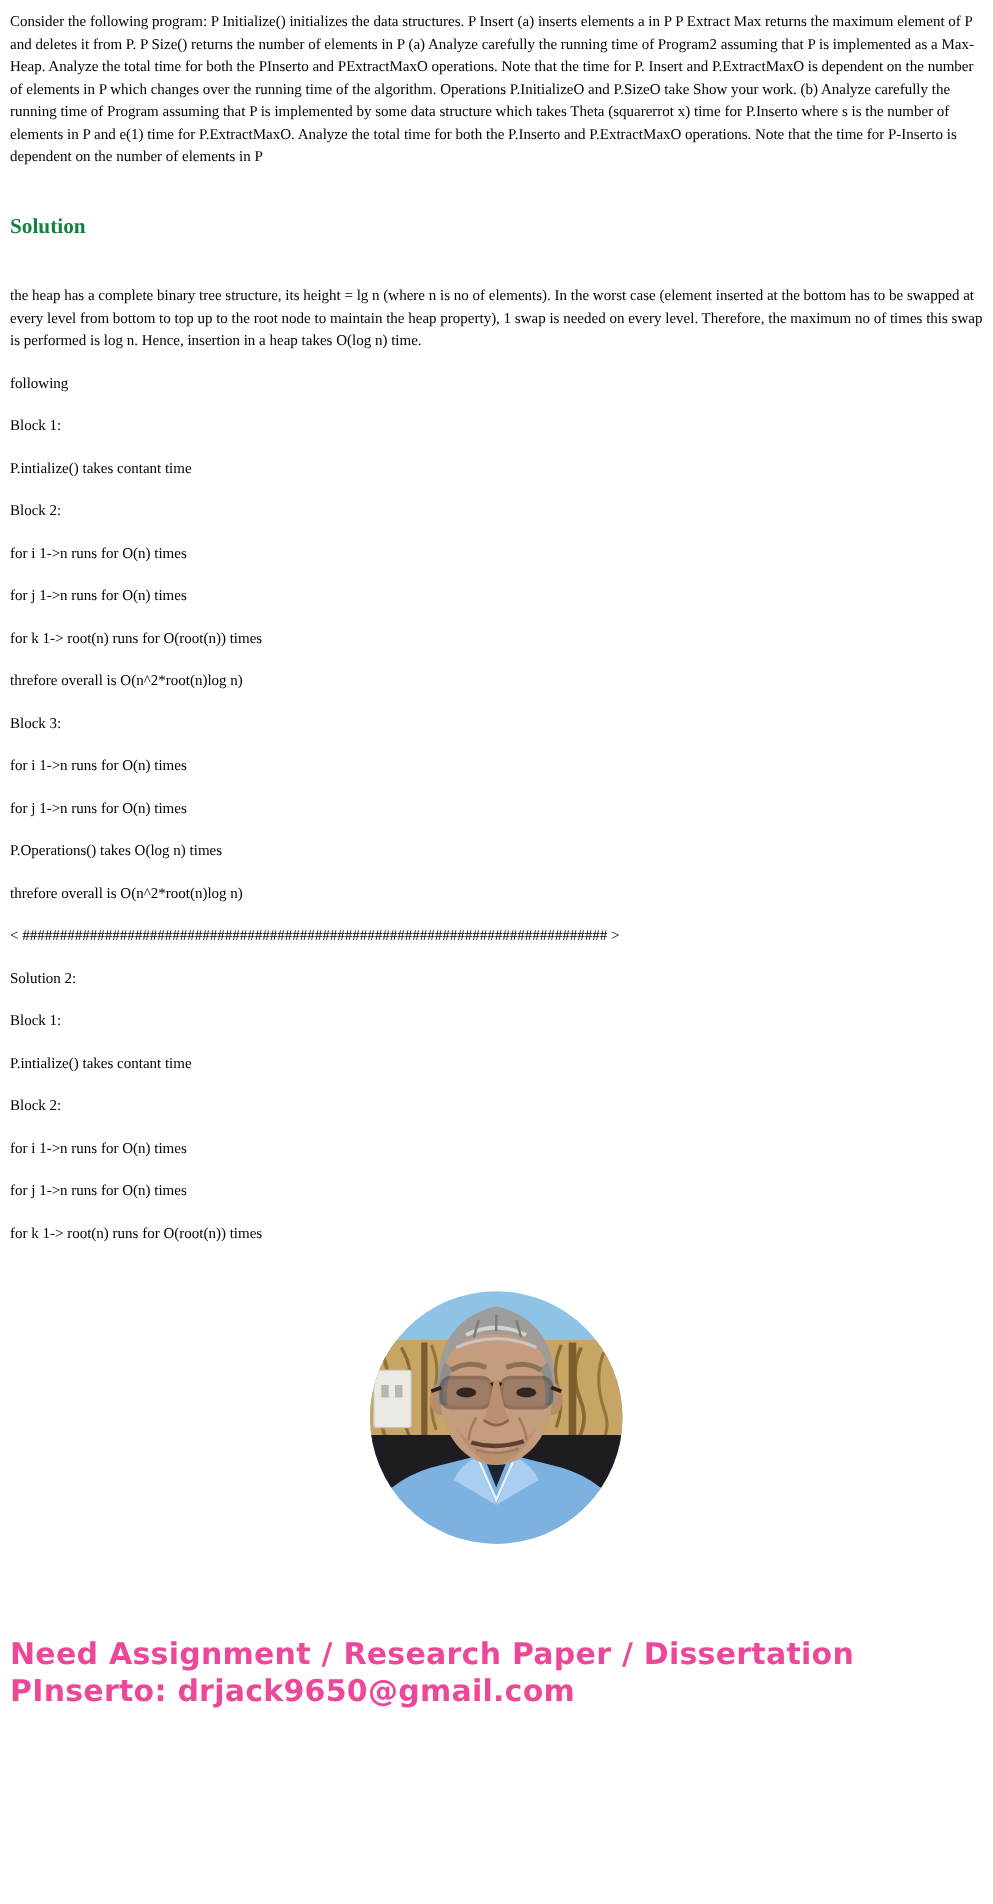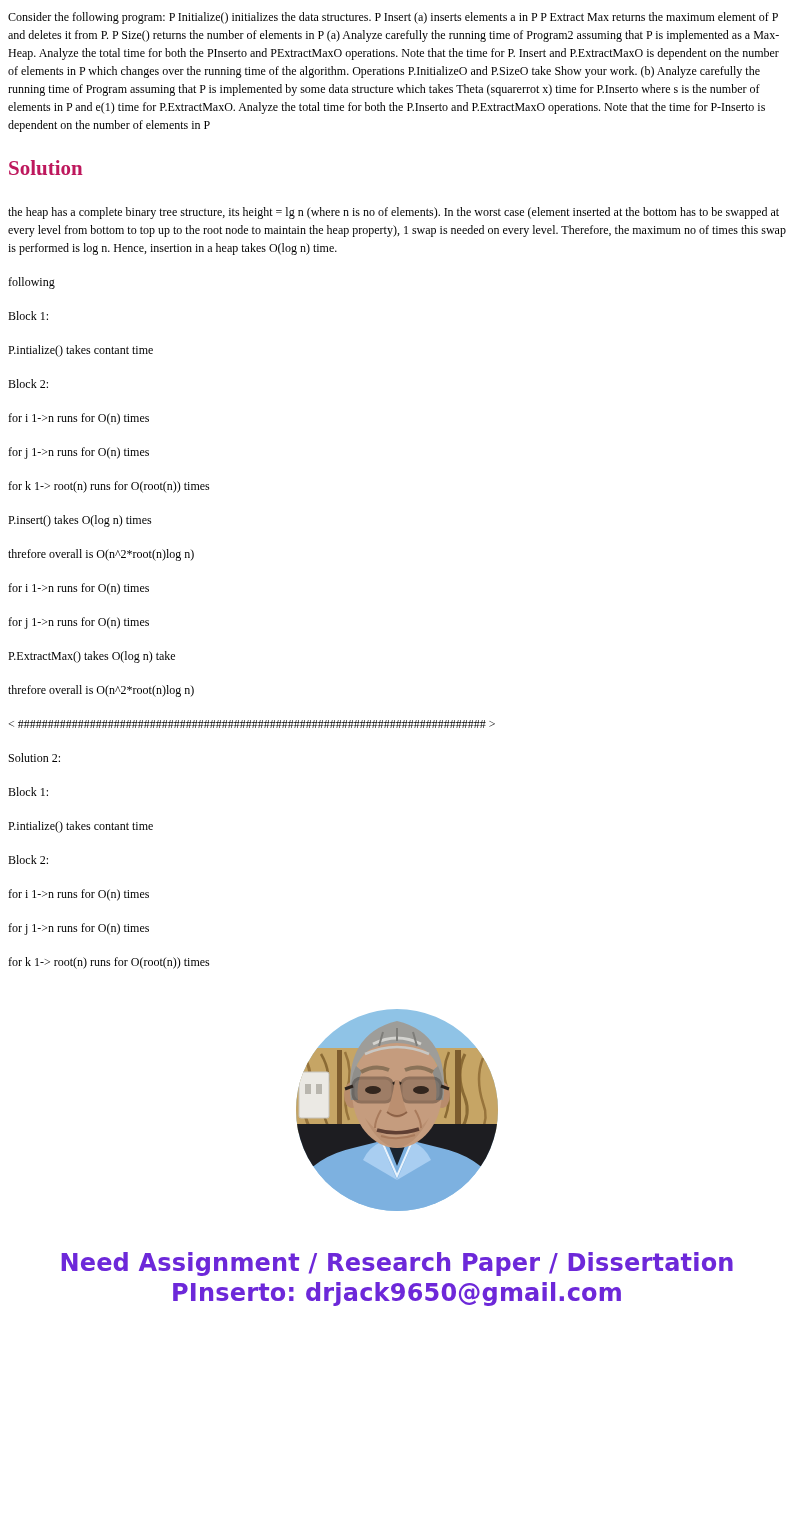--- a/index.html
+++ b/index.html
@@ -19,41 +19,41 @@
   .doc p {
     font-family: "Liberation Serif", serif;
     font-size: 12px;
     line-height: 18px;
     margin: 16px 0;
     color: #000000;
   }
   .doc p.first { margin-top: 0; }
   .doc h3 {
     font-family: "Liberation Serif", serif;
-    font-size: 21px;
+    font-size: 17px;
     line-height: 21px;
     font-weight: bold;
-    margin: 24px 0;
-    color: #be185d;
+    margin: 36px 0;
+    color: #15803d;
   }
   .separator { white-space: nowrap; overflow: hidden; }
   figure.portrait-wrap {
     margin: 37px auto 0 auto;
     width: 204px;
     height: 204px;
     padding: 0;
   }
   .footer-banner {
-    margin-top: 36px;
-    text-align: center;
+    margin-top: 72px;
+    text-align: left;
     font-family: "DejaVu Sans", sans-serif;
     font-weight: 700;
     font-size: 24px;
     line-height: 30px;
-    color: #6d28d9;
+    color: #ec4899;
     letter-spacing: 0.2px;
   }
 </style>
 </head>
 <body>
 
 <div class="page">
   <div class="doc">
 
     <p class="first">Consider the following program: P Initialize() initializes the data structures. P Insert (a) inserts elements a in P P Extract Max returns the maximum element of P and deletes it from P. P Size() returns the number of elements in P (a) Analyze carefully the running time of Program2 assuming that P is implemented as a Max-Heap. Analyze the total time for both the PInserto and PExtractMaxO operations. Note that the time for P. Insert and P.ExtractMaxO is dependent on the number of elements in P which changes over the running time of the algorithm. Operations P.InitializeO and P.SizeO take Show your work. (b) Analyze carefully the running time of Program assuming that P is implemented by some data structure which takes Theta (squarerrot x) time for P.Inserto where s is the number of elements in P and e(1) time for P.ExtractMaxO. Analyze the total time for both the P.Inserto and P.ExtractMaxO operations. Note that the time for P-Inserto is dependent on the number of elements in P</p>
@@ -61,25 +61,25 @@
     <h3>Solution</h3>
 
     <p>the heap has a complete binary tree structure, its height = lg n (where n is no of elements). In the worst case (element inserted at the bottom has to be swapped at every level from bottom to top up to the root node to maintain the heap property), 1 swap is needed on every level. Therefore, the maximum no of times this swap is performed is log n. Hence, insertion in a heap takes O(log n) time.</p>
     <p>following</p>
     <p>Block 1:</p>
     <p>P.intialize() takes contant time</p>
     <p>Block 2:</p>
     <p>for i 1-&gt;n runs for O(n) times</p>
     <p>for j 1-&gt;n runs for O(n) times</p>
     <p>for k 1-&gt; root(n) runs for O(root(n)) times</p>
-    <p>P.insert() takes O(log n) times</p>
     <p>threfore overall is O(n^2*root(n)log n)</p>
+    <p>Block 3:</p>
     <p>for i 1-&gt;n runs for O(n) times</p>
     <p>for j 1-&gt;n runs for O(n) times</p>
-    <p>P.ExtractMax() takes O(log n) take</p>
+    <p>P.Operations() takes O(log n) times</p>
     <p>threfore overall is O(n^2*root(n)log n)</p>
     <p class="separator">&lt; ############################################################################## &gt;</p>
     <p>Solution 2:</p>
     <p>Block 1:</p>
     <p>P.intialize() takes contant time</p>
     <p>Block 2:</p>
     <p>for i 1-&gt;n runs for O(n) times</p>
     <p>for j 1-&gt;n runs for O(n) times</p>
     <p>for k 1-&gt; root(n) runs for O(root(n)) times</p>
   </div>

